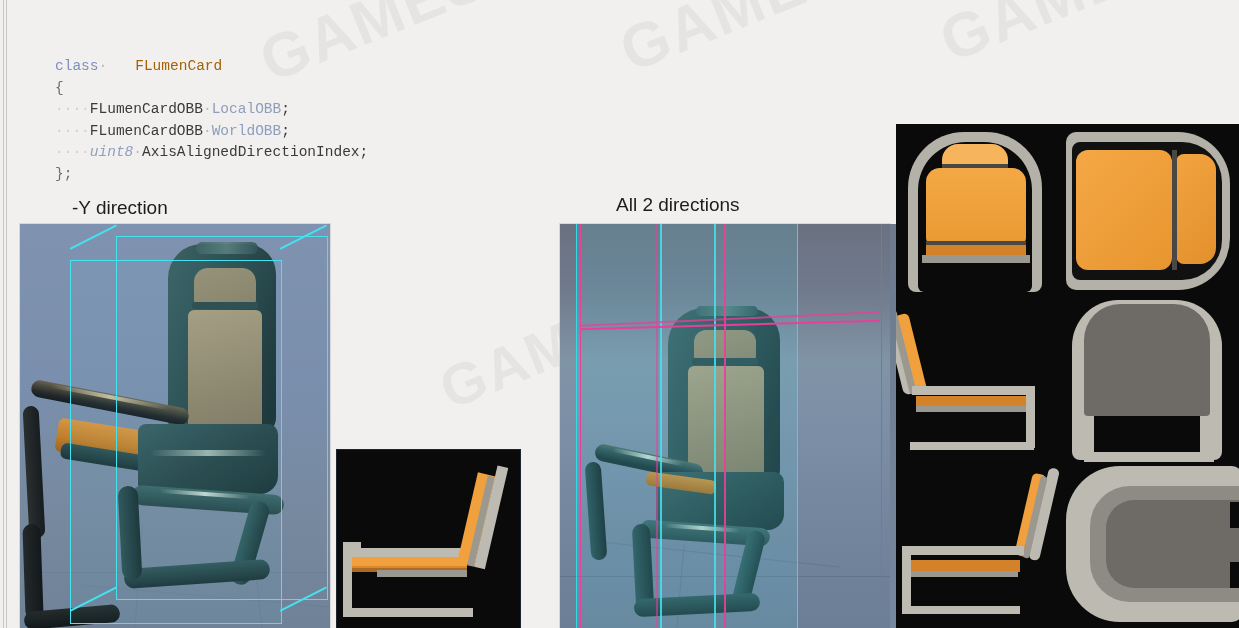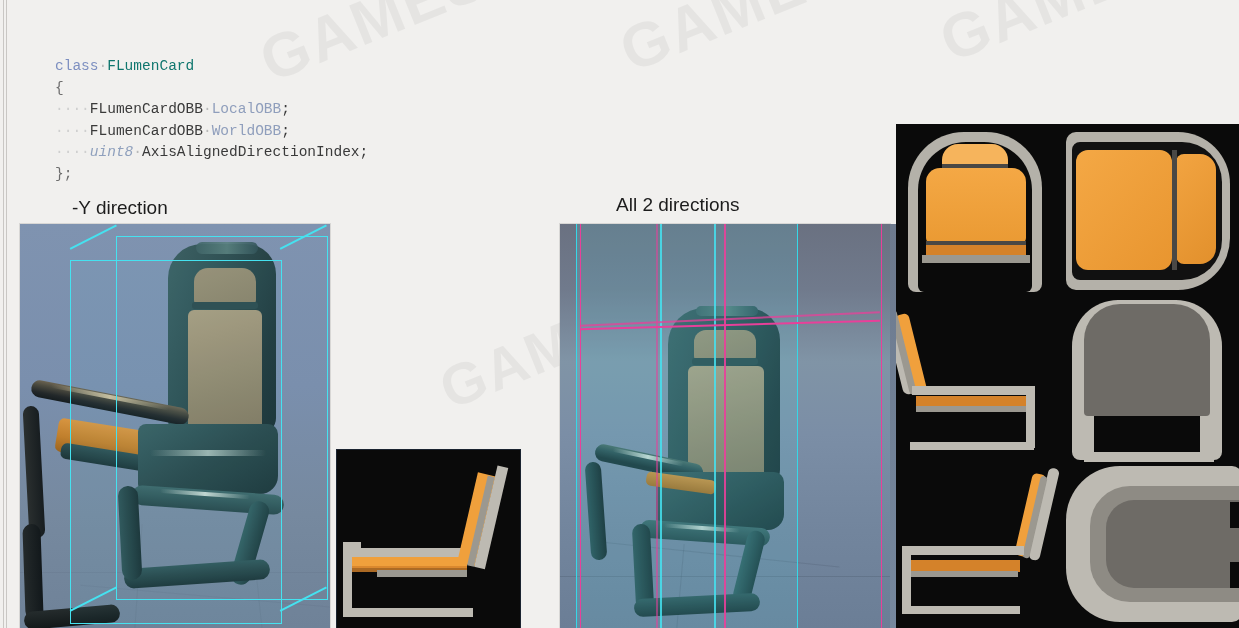--- a/index.html
+++ b/index.html
@@ -27,21 +27,21 @@
   #title{position:absolute;left:52px;top:6px;width:1120px;
          font-size:33px;font-weight:700;color:#111;letter-spacing:-.2px;
          line-height:44px;}
 
   
   #code{position:absolute;left:55px;top:56px;
         font-family:"Liberation Mono","DejaVu Sans Mono",monospace;
         font-size:14.5px;line-height:21.5px;white-space:pre;}
   #code .ln{display:block;height:21.5px;}
   .k-class {color:#7d8fc0;}           
-  .k-type  {color:#0f766e;}           
+  .k-type  {color:#a16207;margin-left:28px;}           
   .k-brace {color:#6d6d6d;}
   .k-ident {color:#3a3a3a;}           
   .k-member{color:#8f9ebc;}           
   .k-prim  {color:#8fa0bd;font-style:italic;}   
   .k-dot   {color:#b9b9b9;}           
   .k-indent{color:#cfcfcf;}           
 
   
   .caption{position:absolute;font-size:19px;color:#1c1c1c;}
   #cap-left {left:72px;top:197px;text-align:center;}

